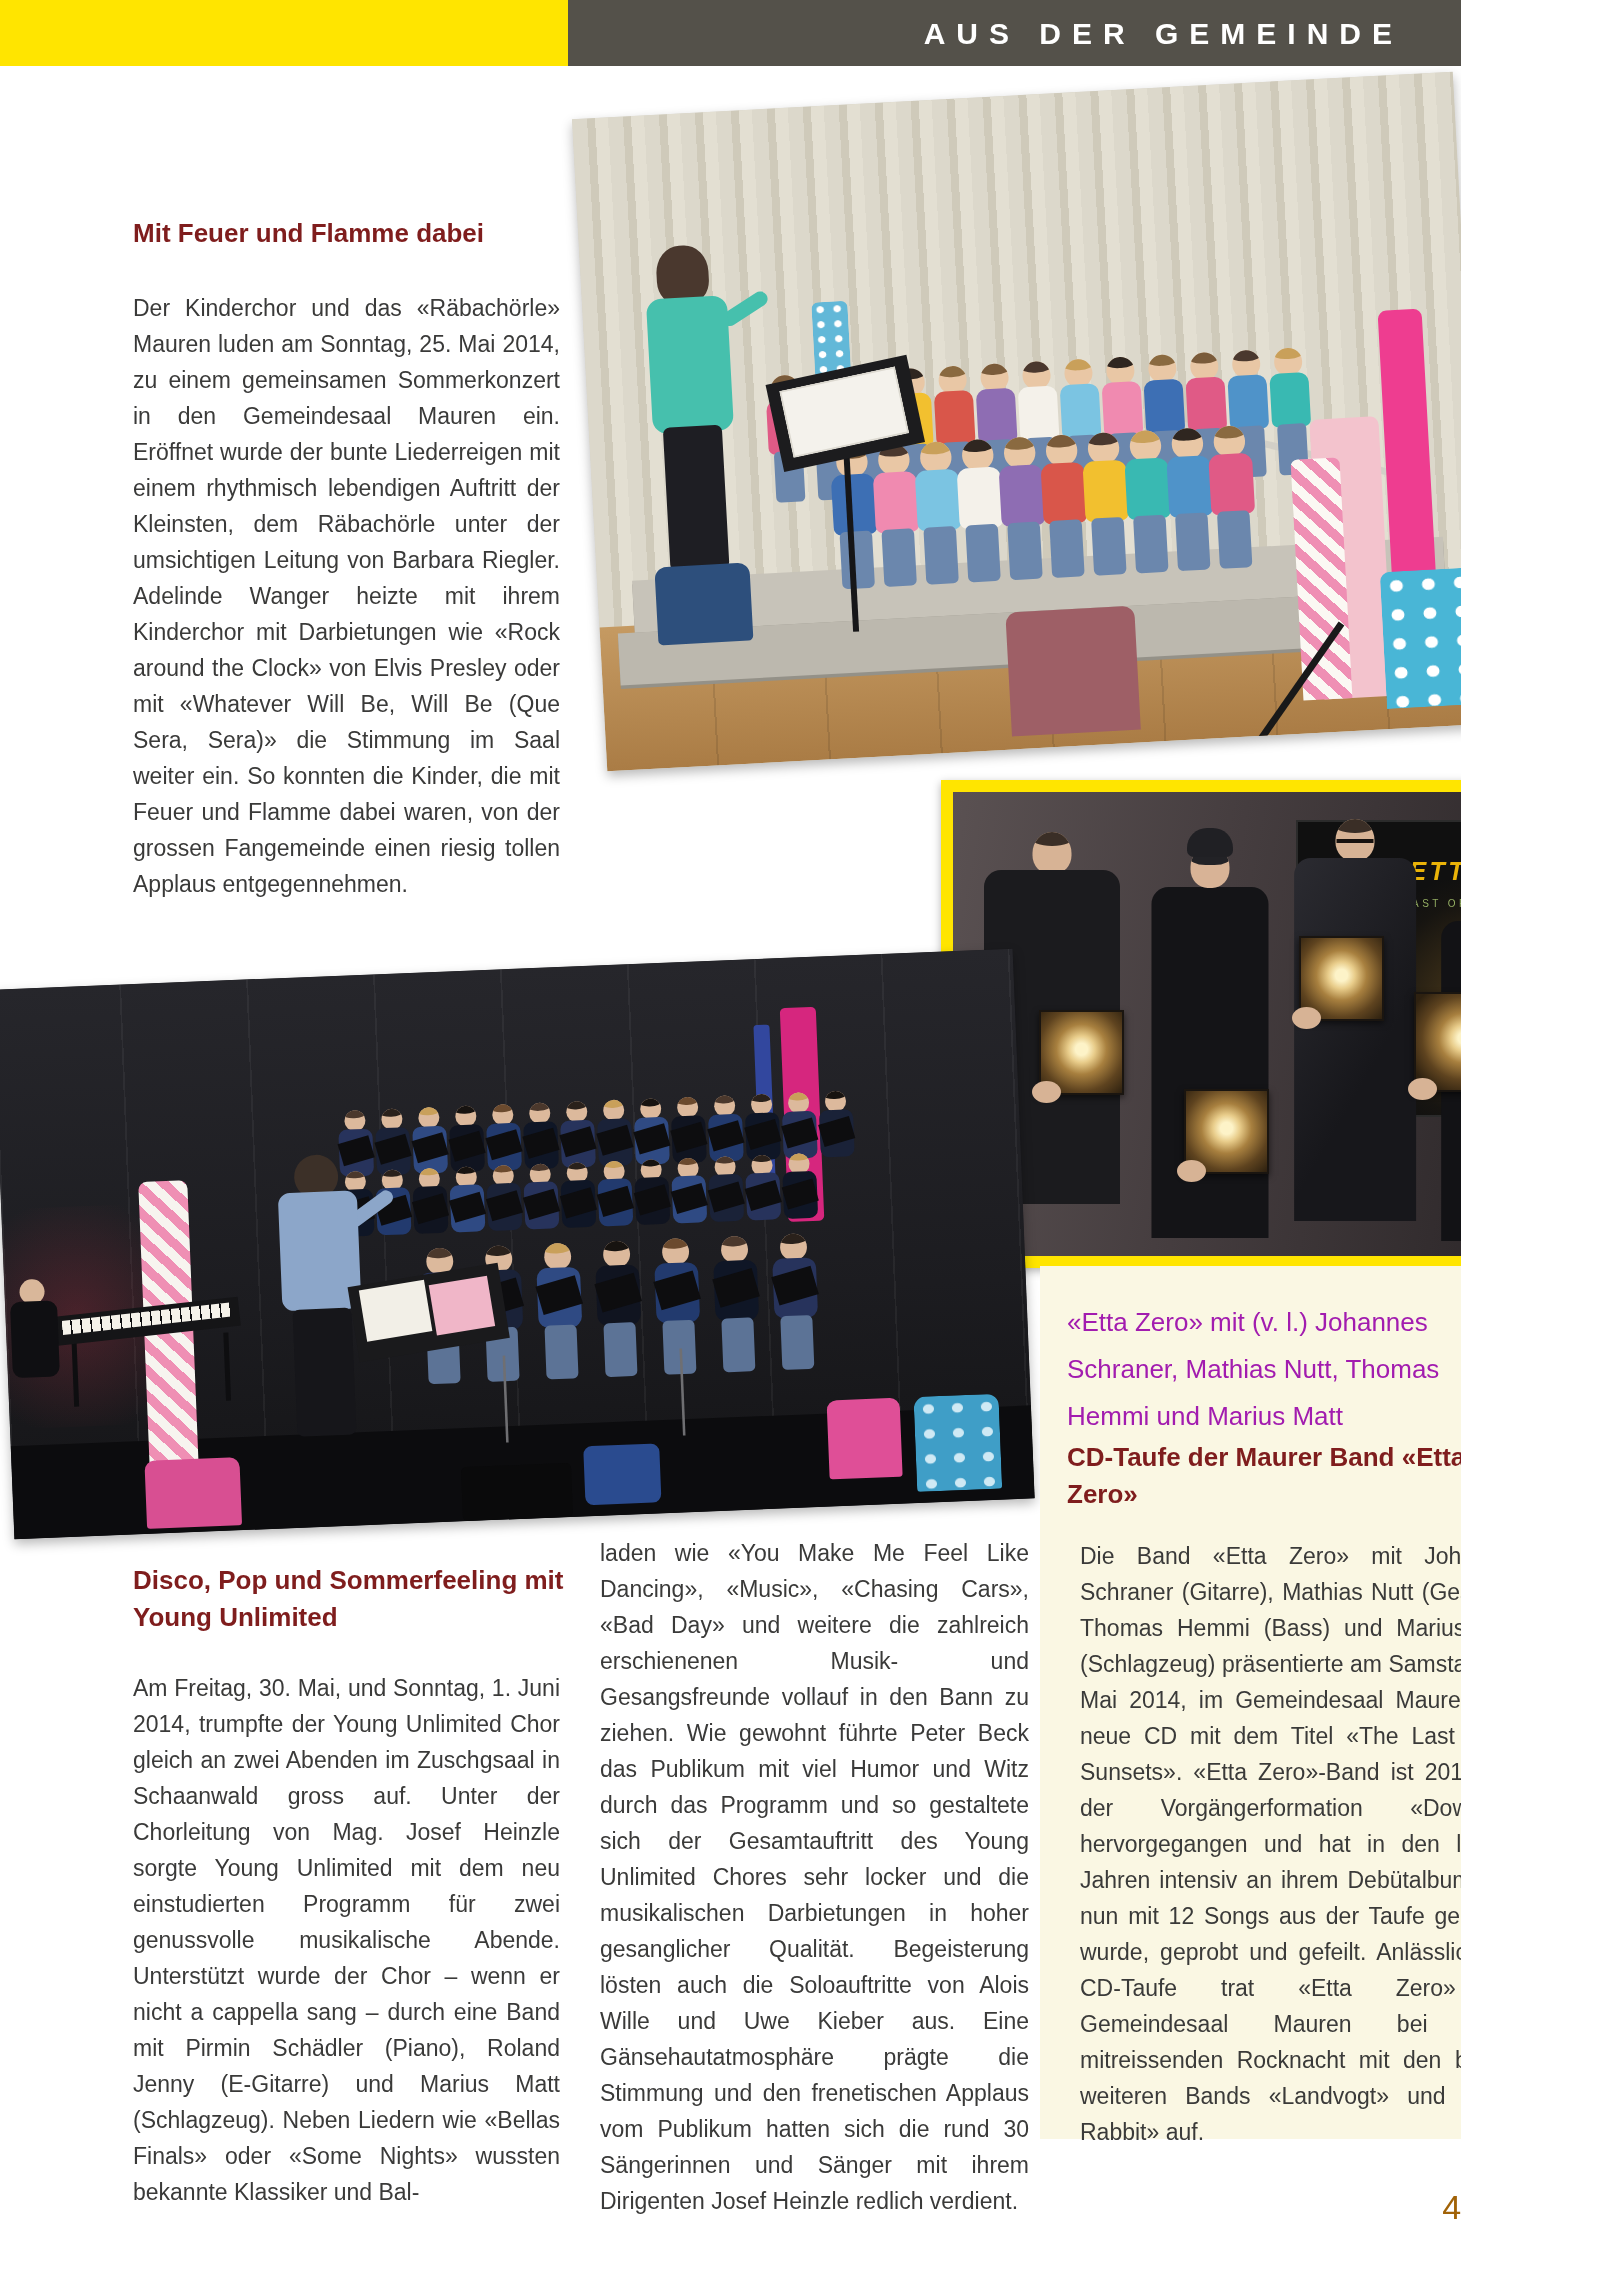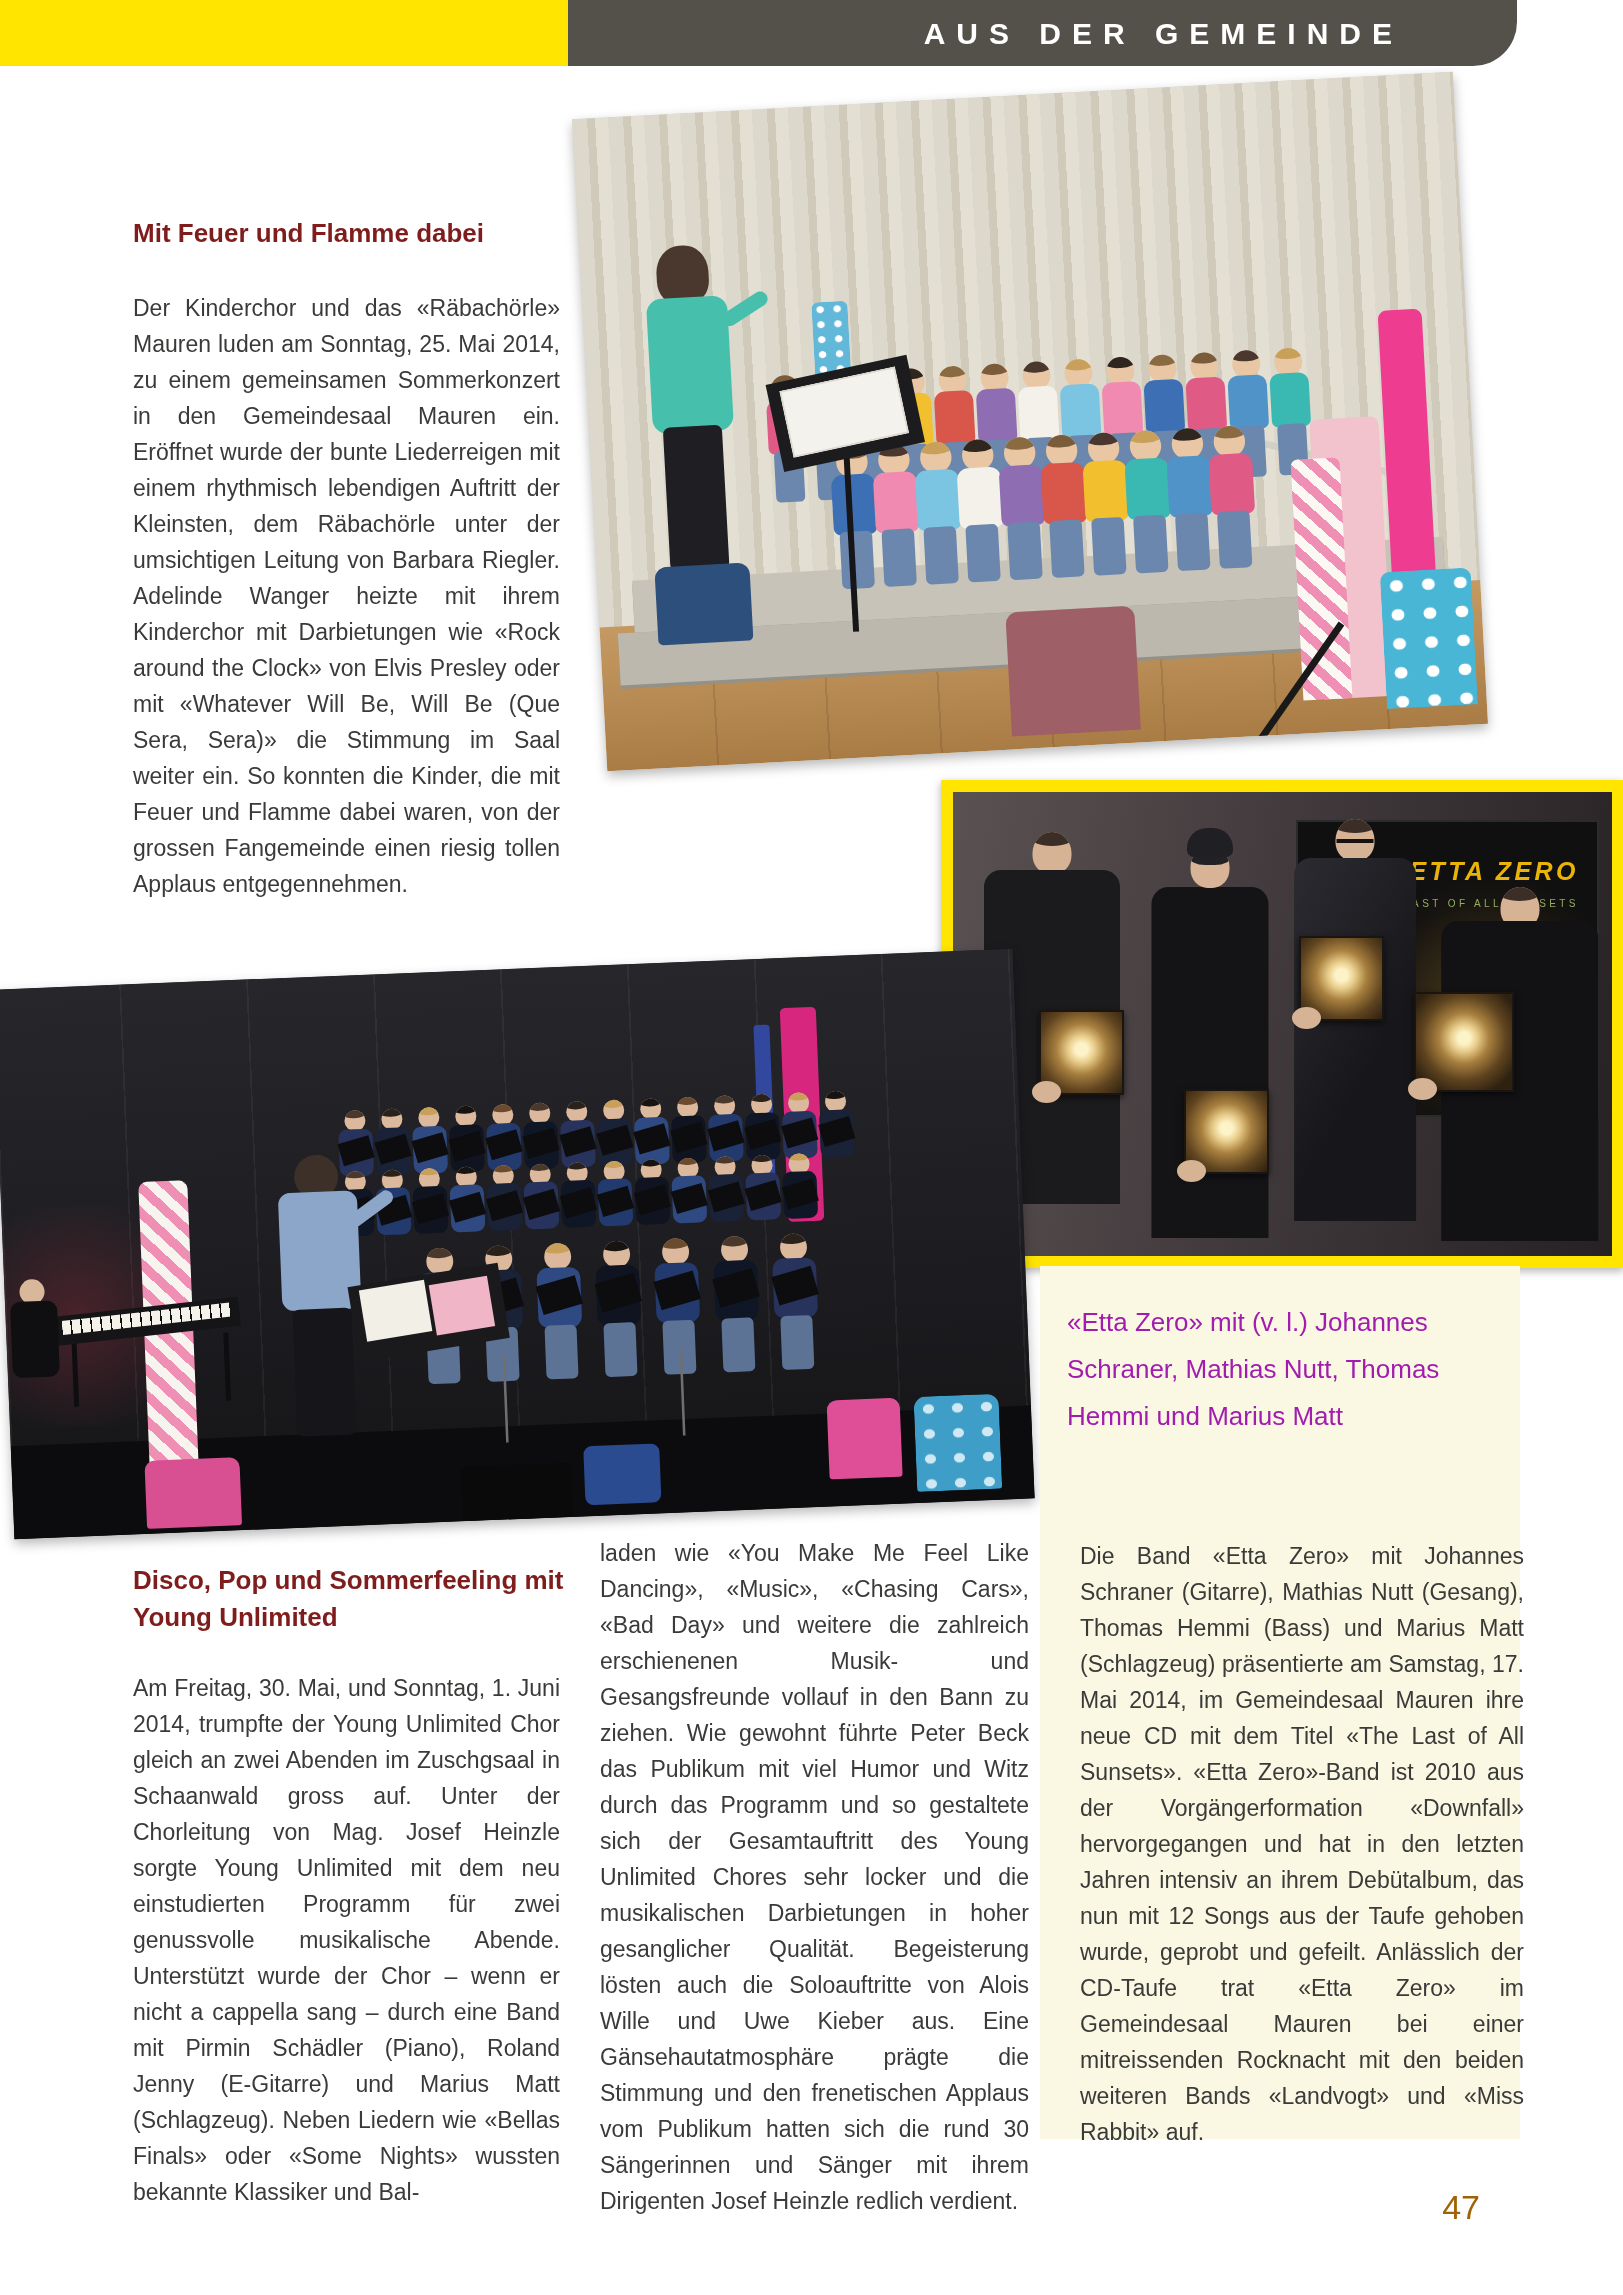--- a/index.html
+++ b/index.html
@@ -1,16 +1,16 @@
 <!DOCTYPE html>
 <html lang="de" style="font-size:13.5px"><head>
 <meta charset="utf-8">
 <style>
   html,body{margin:0;padding:0;background:#ffffff;}
-  #page{position:relative;width:1623px;height:2295px;background:#ffffff;overflow:hidden;
+  #page{position:relative;width:1461px;height:2295px;background:#ffffff;overflow:hidden;
         font-family:"Liberation Sans",sans-serif;color:#3a3a39;}
 
   
   .hdr-yellow{position:absolute;left:0;top:0;width:568px;height:66px;background:#ffe500;}
   .hdr-dark{position:absolute;left:568px;top:0;width:949px;height:66px;background:#54514a;
             border-radius:0 0 44px 0;color:#ffffff;font-weight:bold;font-size:30px;
             letter-spacing:11px;line-height:68px;text-align:right;padding-right:114px;
             box-sizing:border-box;white-space:nowrap;}
 
   
@@ -568,20 +568,21 @@
     </div>
     <div class="st-pinkL"></div>
     <div class="spk"></div>
     <div class="st-navy"></div>
     <div class="st-pinkR"></div>
     <div class="st-blueR"></div>
   </div>
 
   <div class="cream-panel"></div>
   <p class="t-caption">«Etta Zero» mit (v. l.) Johannes Schraner, Mathias Nutt, Thomas Hemmi und Marius Matt</p>
+  <h2 class="h2 t-cd-title">CD-Taufe der Maurer Band «Etta Zero»</h2>
   <p class="body-txt t-cd-body">Die Band «Etta Zero» mit Johannes Schraner (Gitarre), Mathias Nutt (Gesang), Thomas Hemmi (Bass) und Marius Matt (Schlagzeug) präsentierte am Samstag, 17. Mai 2014, im Gemeindesaal Mauren ihre neue CD mit dem Titel «The Last of All Sunsets». «Etta Zero»-Band ist 2010 aus der Vorgängerformation «Downfall» hervorgegangen und hat in den letzten Jahren intensiv an ihrem Debütalbum, das nun mit 12 Songs aus der Taufe gehoben wurde, geprobt und gefeilt. Anlässlich der CD-Taufe trat «Etta Zero» im Gemeindesaal Mauren bei einer mitreissenden Rocknacht mit den beiden weiteren Bands «Landvogt» und «Miss Rabbit» auf.</p>
 
   <h2 class="h2 t-disco-title">Disco, Pop und Sommerfeeling mit Young Unlimited</h2>
   <p class="body-txt t-disco-col1">Am Freitag, 30. Mai, und Sonntag, 1. Juni 2014, trumpfte der Young Unlimited Chor gleich an zwei Abenden im Zuschgsaal in Schaanwald gross auf. Unter der Chorleitung von Mag. Josef Heinzle sorgte Young Unlimited mit dem neu einstudierten Programm für zwei genussvolle musikalische Abende. Unterstützt wurde der Chor – wenn er nicht a cappella sang – durch eine Band mit Pirmin Schädler (Piano), Roland Jenny (E-Gitarre) und Marius Matt (Schlagzeug). Neben Liedern wie «Bellas Finals» oder «Some Nights» wussten bekannte Klassiker und Bal-</p>
   <p class="body-txt t-disco-col2">laden wie «You Make Me Feel Like Dancing», «Music», «Chasing Cars», «Bad Day» und weitere die zahlreich erschienenen Musik- und Gesangsfreunde vollauf in den Bann zu ziehen. Wie gewohnt führte Peter Beck das Publikum mit viel Humor und Witz durch das Programm und so gestaltete sich der Gesamtauftritt des Young Unlimited Chores sehr locker und die musikalischen Darbietungen in hoher gesanglicher Qualität. Begeisterung lösten auch die Soloauftritte von Alois Wille und Uwe Kieber aus. Eine Gänsehautatmosphäre prägte die Stimmung und den frenetischen Applaus vom Publikum hatten sich die rund 30 Sängerinnen und Sänger mit ihrem Dirigenten Josef Heinzle redlich verdient.</p>
 
   <div class="page-num">47</div>
 
 </div>
 

